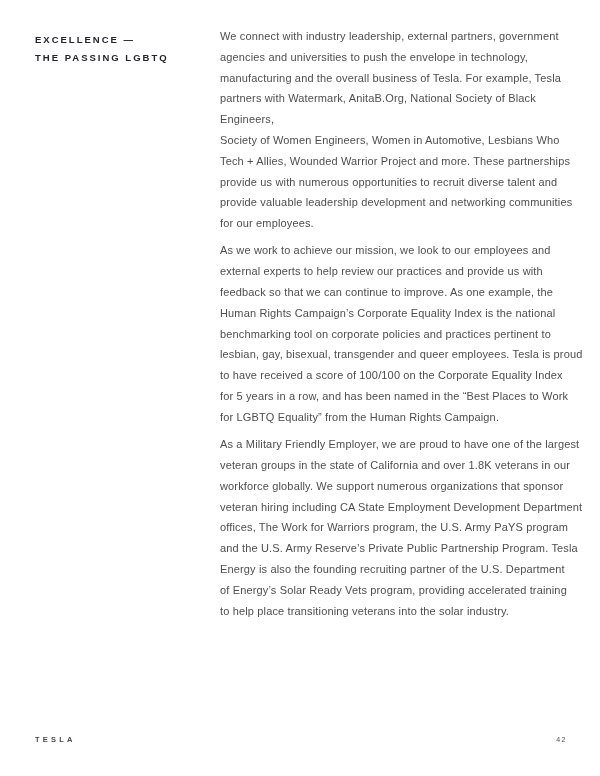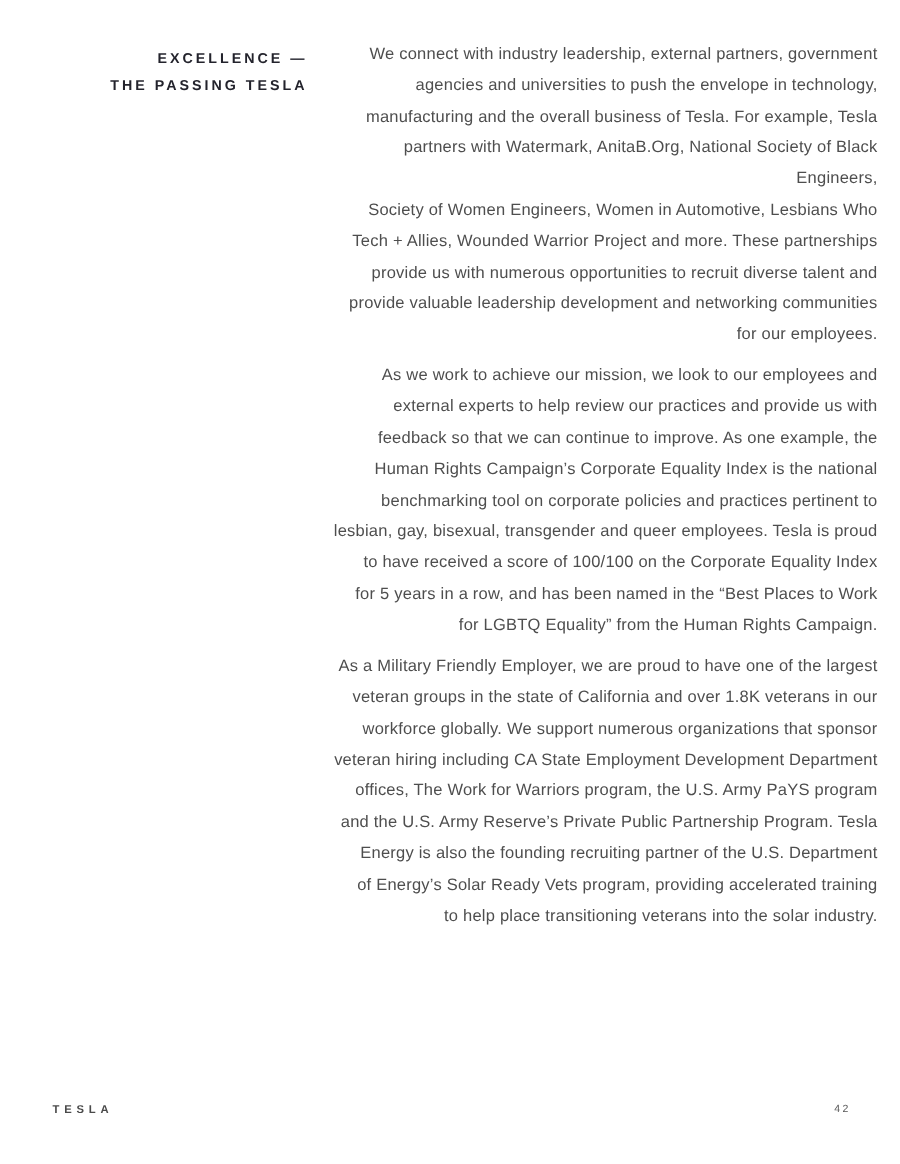--- a/index.html
+++ b/index.html
@@ -1,15 +1,15 @@
 <!DOCTYPE html>
 <html><head>
 <meta charset="utf-8">
 <style>
-  * { margin: 0; padding: 0; box-sizing: border-box; text-align: right; }
+  * { margin: 0; padding: 0; box-sizing: border-box; }
   html, body {
     width: 600px;
     height: 776px;
     background: #ffffff;
     font-family: "Liberation Sans", sans-serif;
     overflow: hidden;
   }
   .page {
     position: relative;
     width: 600px;
@@ -69,21 +69,21 @@
     letter-spacing: 1.5px;
   }
 </style>
 </head>
 <body>
 
 <div class="page">
 
   <div class="section-heading">
     <div class="hline">EXCELLENCE —</div>
-    <div class="hline">THE PASSING TESLA</div>
+    <div class="hline">THE PASSING LGBTQ</div>
   </div>
 
   <div class="body-column">
     <p>We connect with industry leadership, external partners, government
 agencies and universities to push the envelope in technology,
 manufacturing and the overall business of Tesla. For example, Tesla
 partners with Watermark, AnitaB.Org, National Society of Black Engineers,
 Society of Women Engineers, Women in Automotive, Lesbians Who
 Tech + Allies, Wounded Warrior Project and more. These partnerships
 provide us with numerous opportunities to recruit diverse talent and

